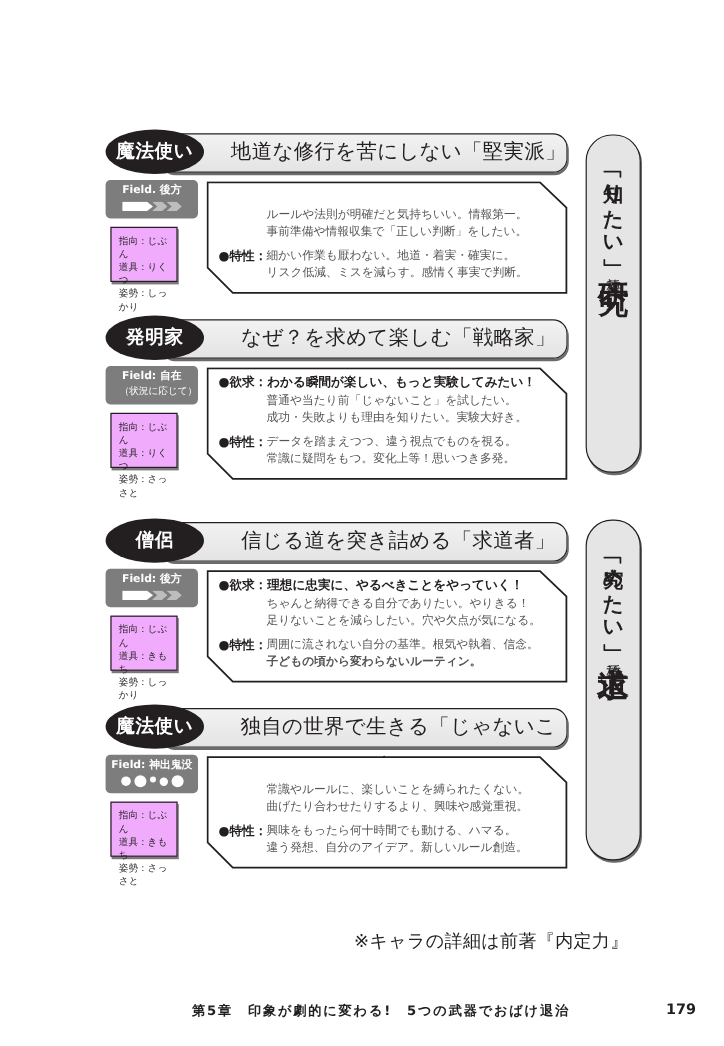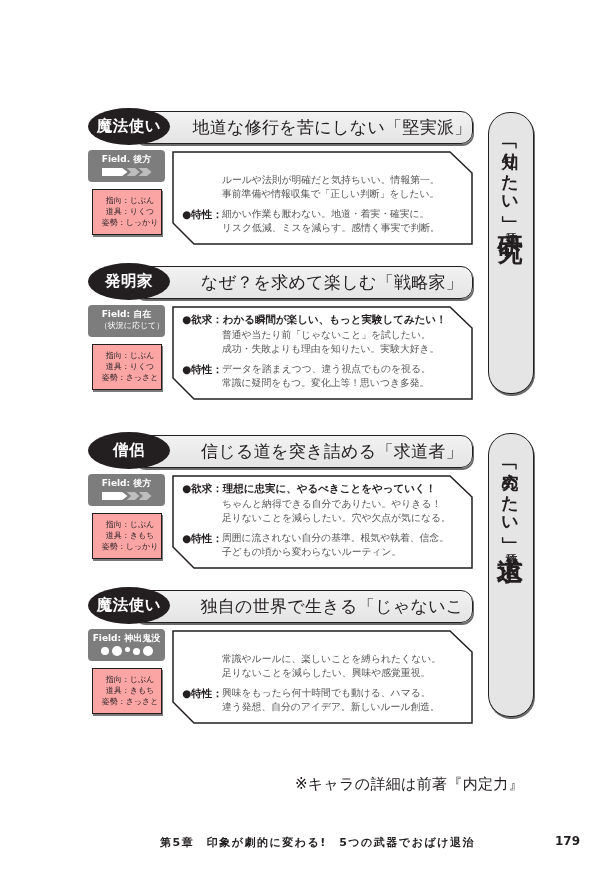--- a/index.html
+++ b/index.html
@@ -33,25 +33,24 @@
   .field-label { font-size: 9px; font-weight: bold; margin-top: 4px; line-height: 11px; }
   .field-sub { font-size: 8px; line-height: 11px; margin-left: 11px; }
   .arrows { display: flex; justify-content: center; margin-top: 3px; gap: 0; }
   .arr-white { width: 26px; height: 8px; background: #fff;
     clip-path: polygon(0 0, 80% 0, 100% 50%, 80% 100%, 0 100%); }
   .arr-grey { width: 13px; height: 8px; background: #bdbdbd; margin-left: -1px;
     clip-path: polygon(0 0, 65% 0, 100% 50%, 65% 100%, 0 100%, 35% 50%); }
   .dots { display: flex; justify-content: center; align-items: center; gap: 3px; margin-top: 2px; }
   .dot { background: #fff; border-radius: 50%; }
   .stats {
-    position: absolute; left: 4px; top: 78px; width: 70px; height: 46px;
-    border: 1.4px solid #231f20; background: #fca5a5;
+    position: absolute; left: 4px; top: 78px; width: 56px; height: 46px;
+    border: 1.4px solid #231f20; background: #f0abfc;
     font-size: 8px; line-height: 11px; padding: 5px 0 0 6px; box-sizing: border-box;
     box-shadow: 1px 2px 0 #7a7a7a;
-    text-align: center;
   }
   .body-box {
     position: absolute; left: 84px; top: 40px; width: 300px; height: 93px;
   }
   .body-box svg { position: absolute; left: 0; top: 0; }
   .row { position: absolute; left: 10px; font-size: 10.5px; line-height: 14px; white-space: nowrap; }
   .row .key { font-weight: bold; }
   .row .head { font-weight: bold; }
   .row .detail { position: absolute; left: 0; font-size: 9.8px; color: #555; }
   .side-pill {
@@ -180,21 +179,21 @@
     <div class="row" style="top:36px; left:50px;">
         <span class="detail" style="top:0;">足りないことを減らしたい。穴や欠点が気になる。</span>
       </div>
     <div class="row" style="top:56px;">
       <span class="key">●特性：</span>
     </div>
     <div class="row" style="top:56px; left:50px;">
         <span class="detail" style="top:0;">周囲に流されない自分の基準。根気や執着、信念。</span>
       </div>
     <div class="row" style="top:70px; left:50px;">
-        <span class="detail" style="top:0;">子どもの頃から変わらないルーティン。</span>
+        <span class="detail" style="top:0;font-weight:bold;">子どもの頃から変わらないルーティン。</span>
       </div>
   </div>
 </div>
 
 <div class="card" style="top:590px;">
   <div class="pill">
     <div class="tagline">独自の世界で生きる「じゃないこと」</div>
   </div>
   <div class="class-badge">魔法使い</div>
   <div class="field-badge">
@@ -213,21 +212,21 @@
     <div>姿勢：さっさと</div>
   </div>
   <div class="body-box">
     <svg width="302" height="95">
       <polygon points="1,1 278,1 300,22 300,93 22,93 1,72" fill="#fff" stroke="#231f20" stroke-width="1.5"></polygon>
     </svg>
     <div class="row" style="top:22px; left:50px;">
         <span class="detail" style="top:0;">常識やルールに、楽しいことを縛られたくない。</span>
       </div>
     <div class="row" style="top:36px; left:50px;">
-        <span class="detail" style="top:0;">足りないことを減らしたい、興味や感覚重視。</span>
+        <span class="detail" style="top:0;">曲げたり合わせたりするより、興味や感覚重視。</span>
       </div>
     <div class="row" style="top:56px;">
       <span class="key">●特性：</span>
     </div>
     <div class="row" style="top:56px; left:50px;">
         <span class="detail" style="top:0;">興味をもったら何十時間でも動ける、ハマる。</span>
       </div>
     <div class="row" style="top:70px; left:50px;">
         <span class="detail" style="top:0;">違う発想、自分のアイデア。新しいルール創造。</span>
       </div>

